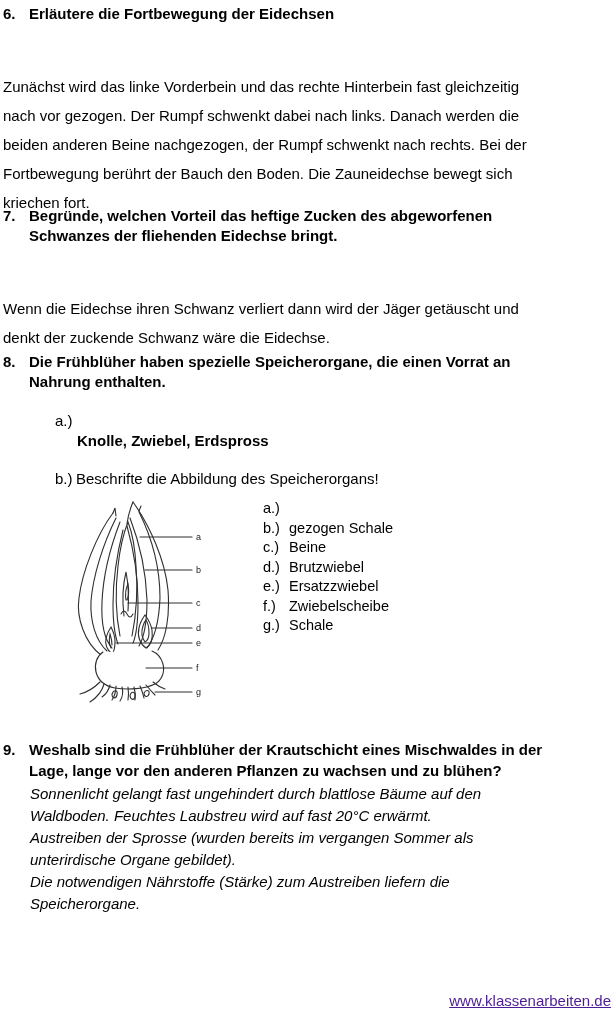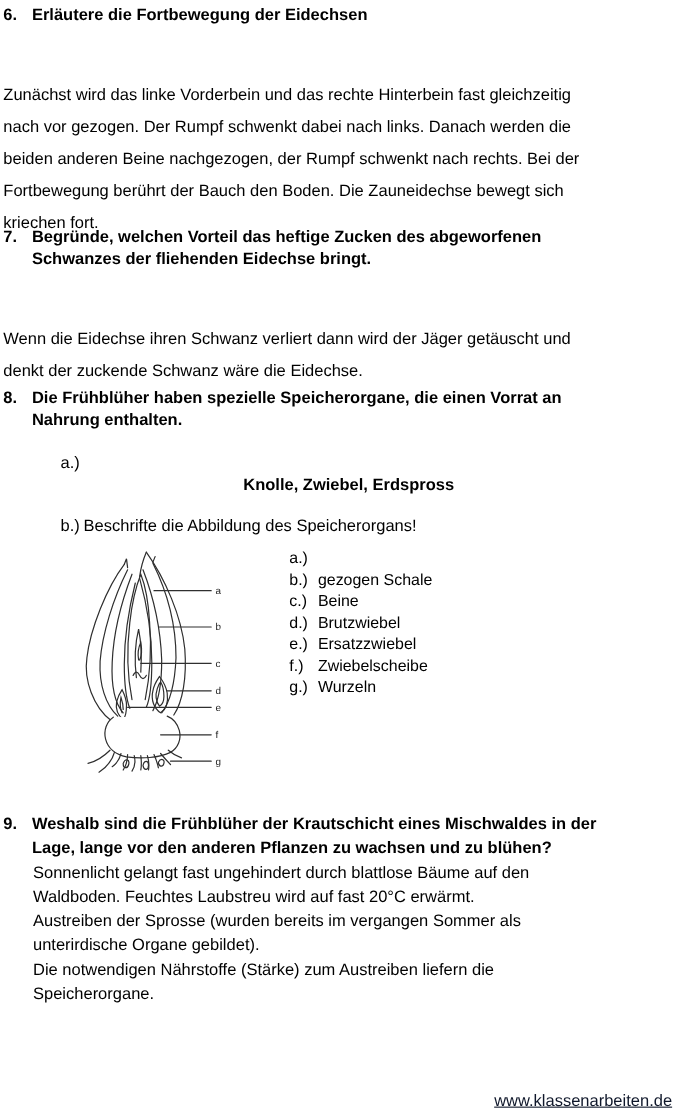--- a/index.html
+++ b/index.html
@@ -7,24 +7,24 @@
     position:relative; width:616px; height:1016px; background:#ffffff;
     font-family:"Liberation Sans", sans-serif; color:#000;
     overflow:hidden;
   }
   .abs{position:absolute;}
   .pre{white-space:pre-line;}
   .q-head{display:flex; font-weight:bold; font-size:15px; line-height:20px;}
   .q-num{flex:0 0 26px;}
   .q-title{flex:1;}
   .body-wide{font-size:15px; line-height:29px;margin-top:44px;}
-  .body-tight{font-size:15px; line-height:22px;}
+  .body-tight{font-size:15px; line-height:22px;font-style:italic;}
   .sub-row{display:flex; font-size:15px; line-height:20px;}
   .sub-key{flex:0 0 21px;}
-  .sub-bold{font-weight:bold; font-size:15px; line-height:20px;text-align:center;}
+  .sub-bold{font-weight:bold; font-size:15px; line-height:20px;}
   .fig-answers{font-size:14.5px; line-height:19.5px;}
   .fig-answers .row{display:flex;}
   .fig-answers .key{flex:0 0 26px;}
   .footer-link{
     font-size:15px; text-decoration:underline; cursor:pointer;
   }
   svg text{font-family:"Liberation Sans", sans-serif;}
 </style>
 </head>
 <body>
@@ -146,31 +146,31 @@
     <div class="row">
       <span class="key">e.)</span>
       <span>Ersatzzwiebel</span>
     </div>
     <div class="row">
       <span class="key">f.)</span>
       <span>Zwiebelscheibe</span>
     </div>
     <div class="row">
       <span class="key">g.)</span>
-      <span>Wurzeln</span>
+      <span>Schale</span>
     </div>
   </div>
 
   <div class="abs q-head" style="top:739px; left:3px; width:605px; line-height:21px;">
     <span class="q-num">9.</span>
     <span class="q-title pre">Weshalb sind die Frühblüher der Krautschicht eines Mischwaldes in der
 Lage, lange vor den anderen Pflanzen zu wachsen und zu blühen?</span>
   </div>
   <div class="abs body-tight pre" style="top:783px; left:30px; width:570px;">Sonnenlicht gelangt fast ungehindert durch blattlose Bäume auf den
 Waldboden. Feuchtes Laubstreu wird auf fast 20°C erwärmt.
 Austreiben der Sprosse (wurden bereits im vergangen Sommer als
 unterirdische Organe gebildet).
 Die notwendigen Nährstoffe (Stärke) zum Austreiben liefern die
 Speicherorgane.</div>
 
-  <a class="abs footer-link" style="top:992px; right:5px; color:#0f172a;">www.klassenarbeiten.de</a>
+  <a class="abs footer-link" style="top:992px; right:5px; color:#4c1d95;">www.klassenarbeiten.de</a>
 
 </div>
 
 </body></html>

